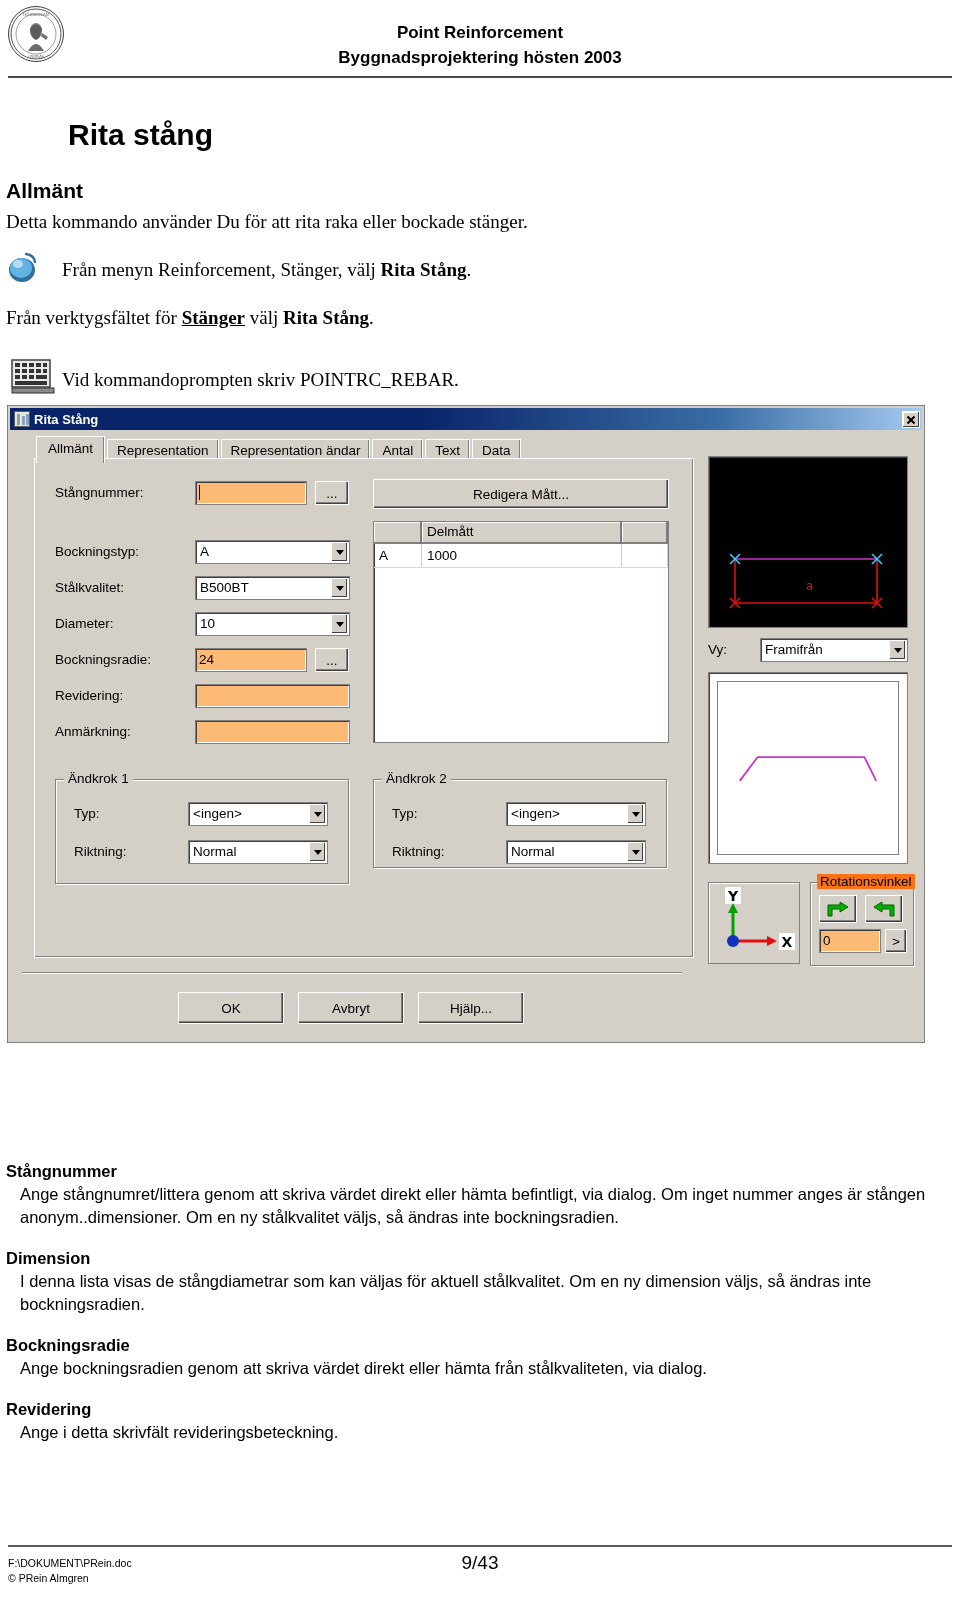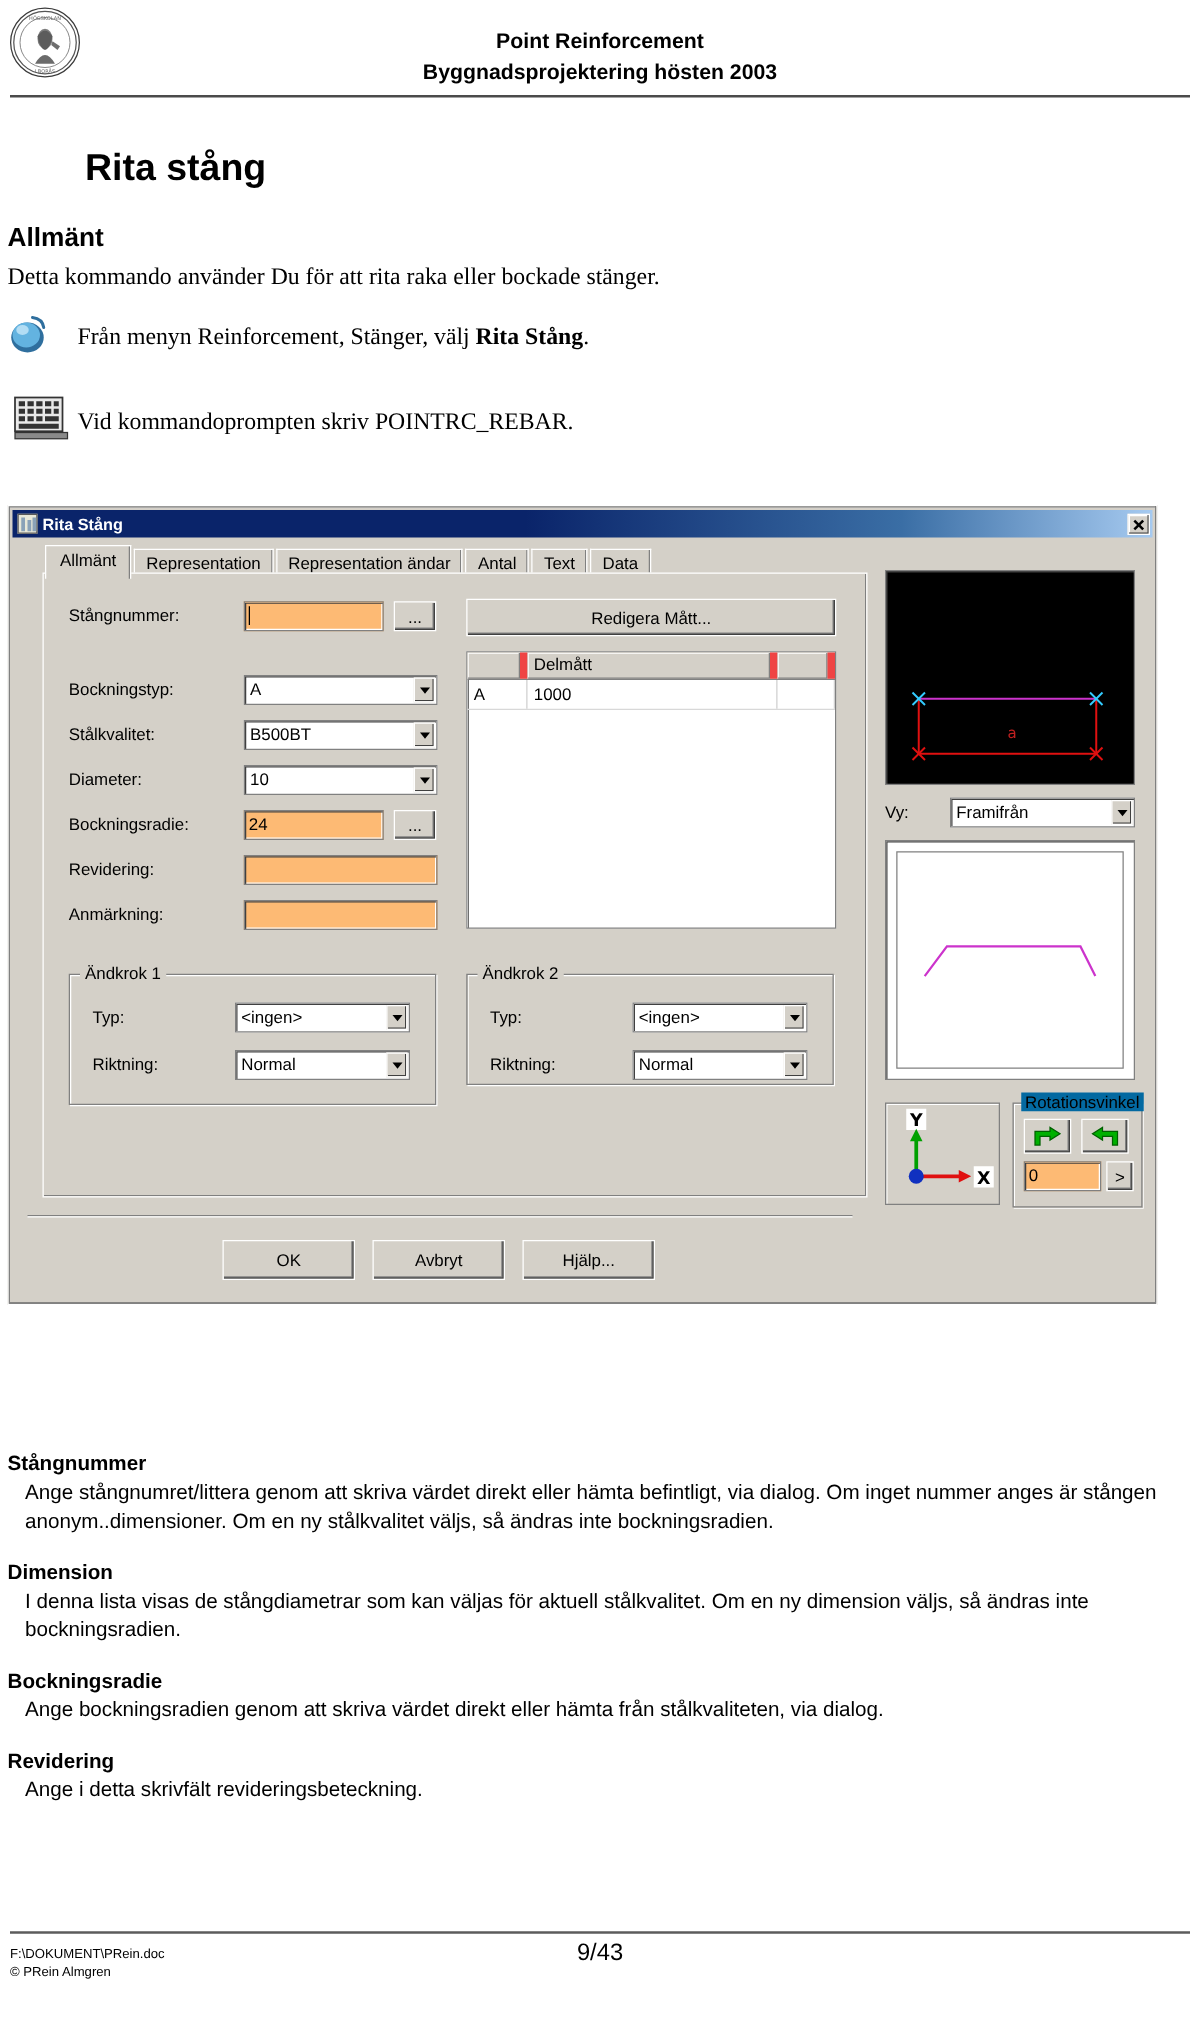--- a/index.html
+++ b/index.html
@@ -160,21 +160,21 @@
     font-size:13.5px; cursor:pointer; user-select:none;
   }
 
   
   .gridbox {
     position:absolute; background:#fff;
     border:1px solid #808080; box-shadow: inset 1px 1px 0 #404040;
   }
   .gridhdr { display:flex; height:22px; background:#d4d0c8; border-bottom:1px solid #808080; }
   .gridhdr .gh {
-    border-right:6px solid #ef4444; background:#d4d0c8;
+    border-right:1px solid #ef4444; background:#d4d0c8;
     box-shadow: inset -1px -1px 0 #808080, inset 1px 1px 0 #fff;
     font-size:13.5px; line-height:20px; padding-left:5px; overflow:hidden;
   }
   .gridrow { display:flex; height:24px; border-bottom:1px solid #d8d8d8; }
   .gridrow .gc {
     border-right:1px solid #d0d0d0; font-size:13.5px; line-height:23px;
     padding-left:5px; overflow:hidden;
   }
 
   
@@ -201,21 +201,21 @@
 
   .axisbox {
     position:absolute; background:#d4d0c8;
     border:1px solid #808080; box-shadow: inset 1px 1px 0 #fff;
   }
   .rotgroup {
     position:absolute; border:1px solid #808080;
     box-shadow: inset 1px 1px 0 #fff, 1px 1px 0 #fff;
   }
   .rotgroup > .caption {
-    position:absolute; top:-9px; left:6px; background:#0369a1;
+    position:absolute; top:-9px; left:6px; background:#f97316;
     padding:0 3px; font-size:13.5px; line-height:15px; white-space:nowrap;
   }
   .sep-h { position:absolute; height:0; border-top:1px solid #808080; border-bottom:1px solid #fff; }
 
   
   .foot-rule { position:absolute; left:8px; right:8px; top:1545px; border-top:2px solid #5c5c5c; }
   .foot-left {
     position:absolute; left:8px; top:1556px;
     font-family:"Liberation Sans", sans-serif; font-size:10.5px; line-height:15px;
   }
@@ -268,20 +268,23 @@
         <ellipse cx="15" cy="19" rx="11" ry="10" fill="#63b3e0"></ellipse>
         <ellipse cx="12" cy="15" rx="5" ry="4" fill="#bfe4f7" opacity="0.85"></ellipse>
         <path d="M20 5 q8 1 9 8" stroke="#2f6f9e" stroke-width="2.4" fill="none" stroke-linecap="round"></path>
       </svg>
     </span>
     <div class="txt">
       <span>Från menyn Reinforcement, Stänger, välj </span><span class="b">Rita Stång</span><span>.</span>
     </div>
   </div>
 
+  <p class="serif" style="margin-top:16px">
+    <span>Från verktygsfältet för </span><span class="b u">Stänger</span><span> välj </span><span class="b">Rita Stång</span><span>.</span>
+  </p>
 
   <div class="icon-row" style="margin-top:34px">
     <span class="kbd-icon">
       <svg width="46" height="38" viewBox="0 0 46 38">
         <rect x="2" y="3" width="38" height="27" fill="#e9e9e9" stroke="#333" stroke-width="1.4"></rect>
         <g fill="#333">
           <rect x="5" y="6" width="5" height="4"></rect>
             <rect x="12" y="6" width="5" height="4"></rect>
           <rect x="19" y="6" width="5" height="4"></rect>
             <rect x="26" y="6" width="5" height="4"></rect>

